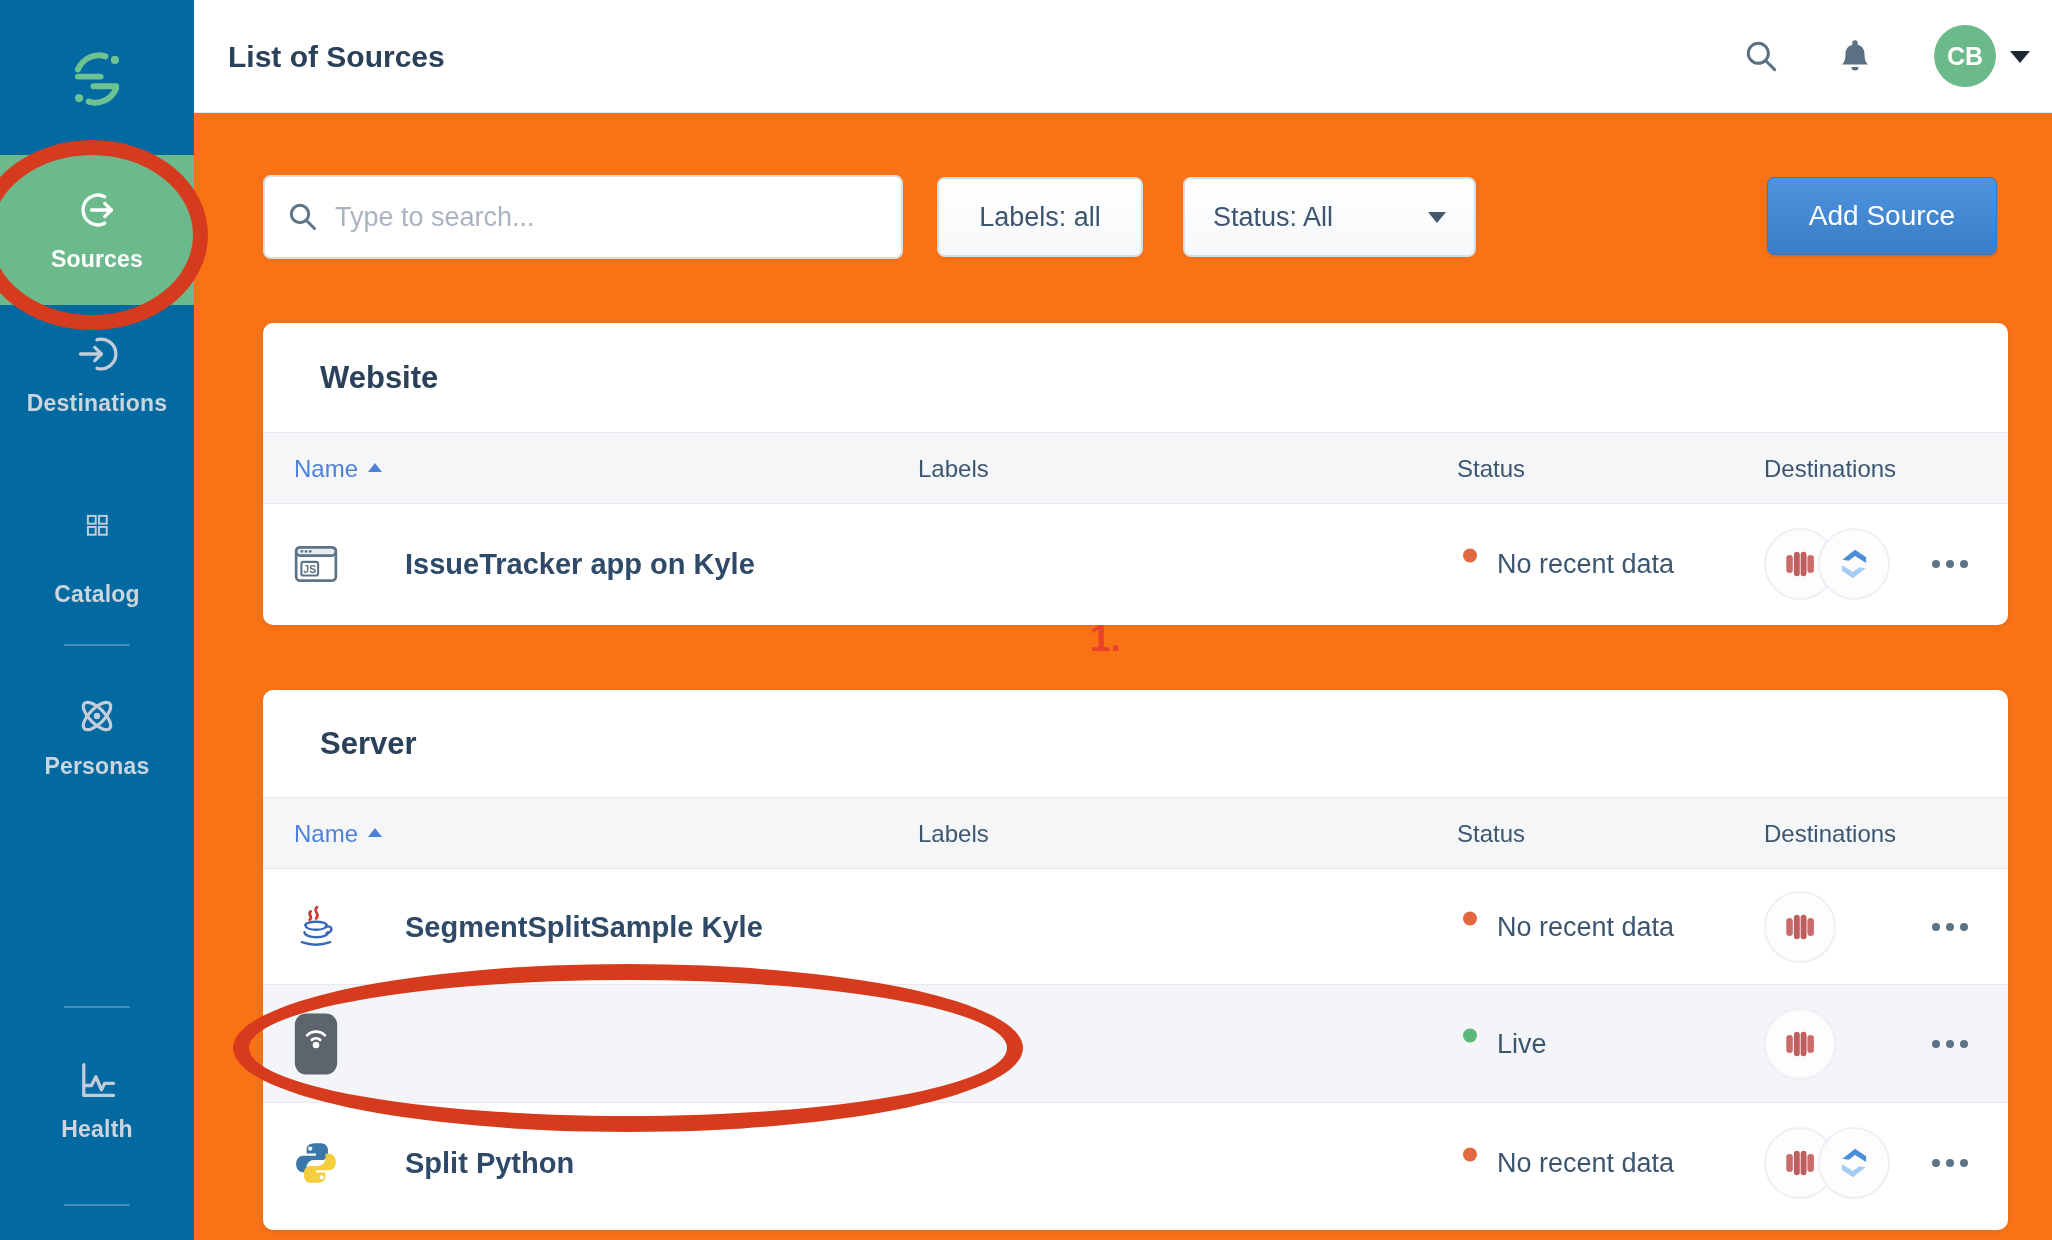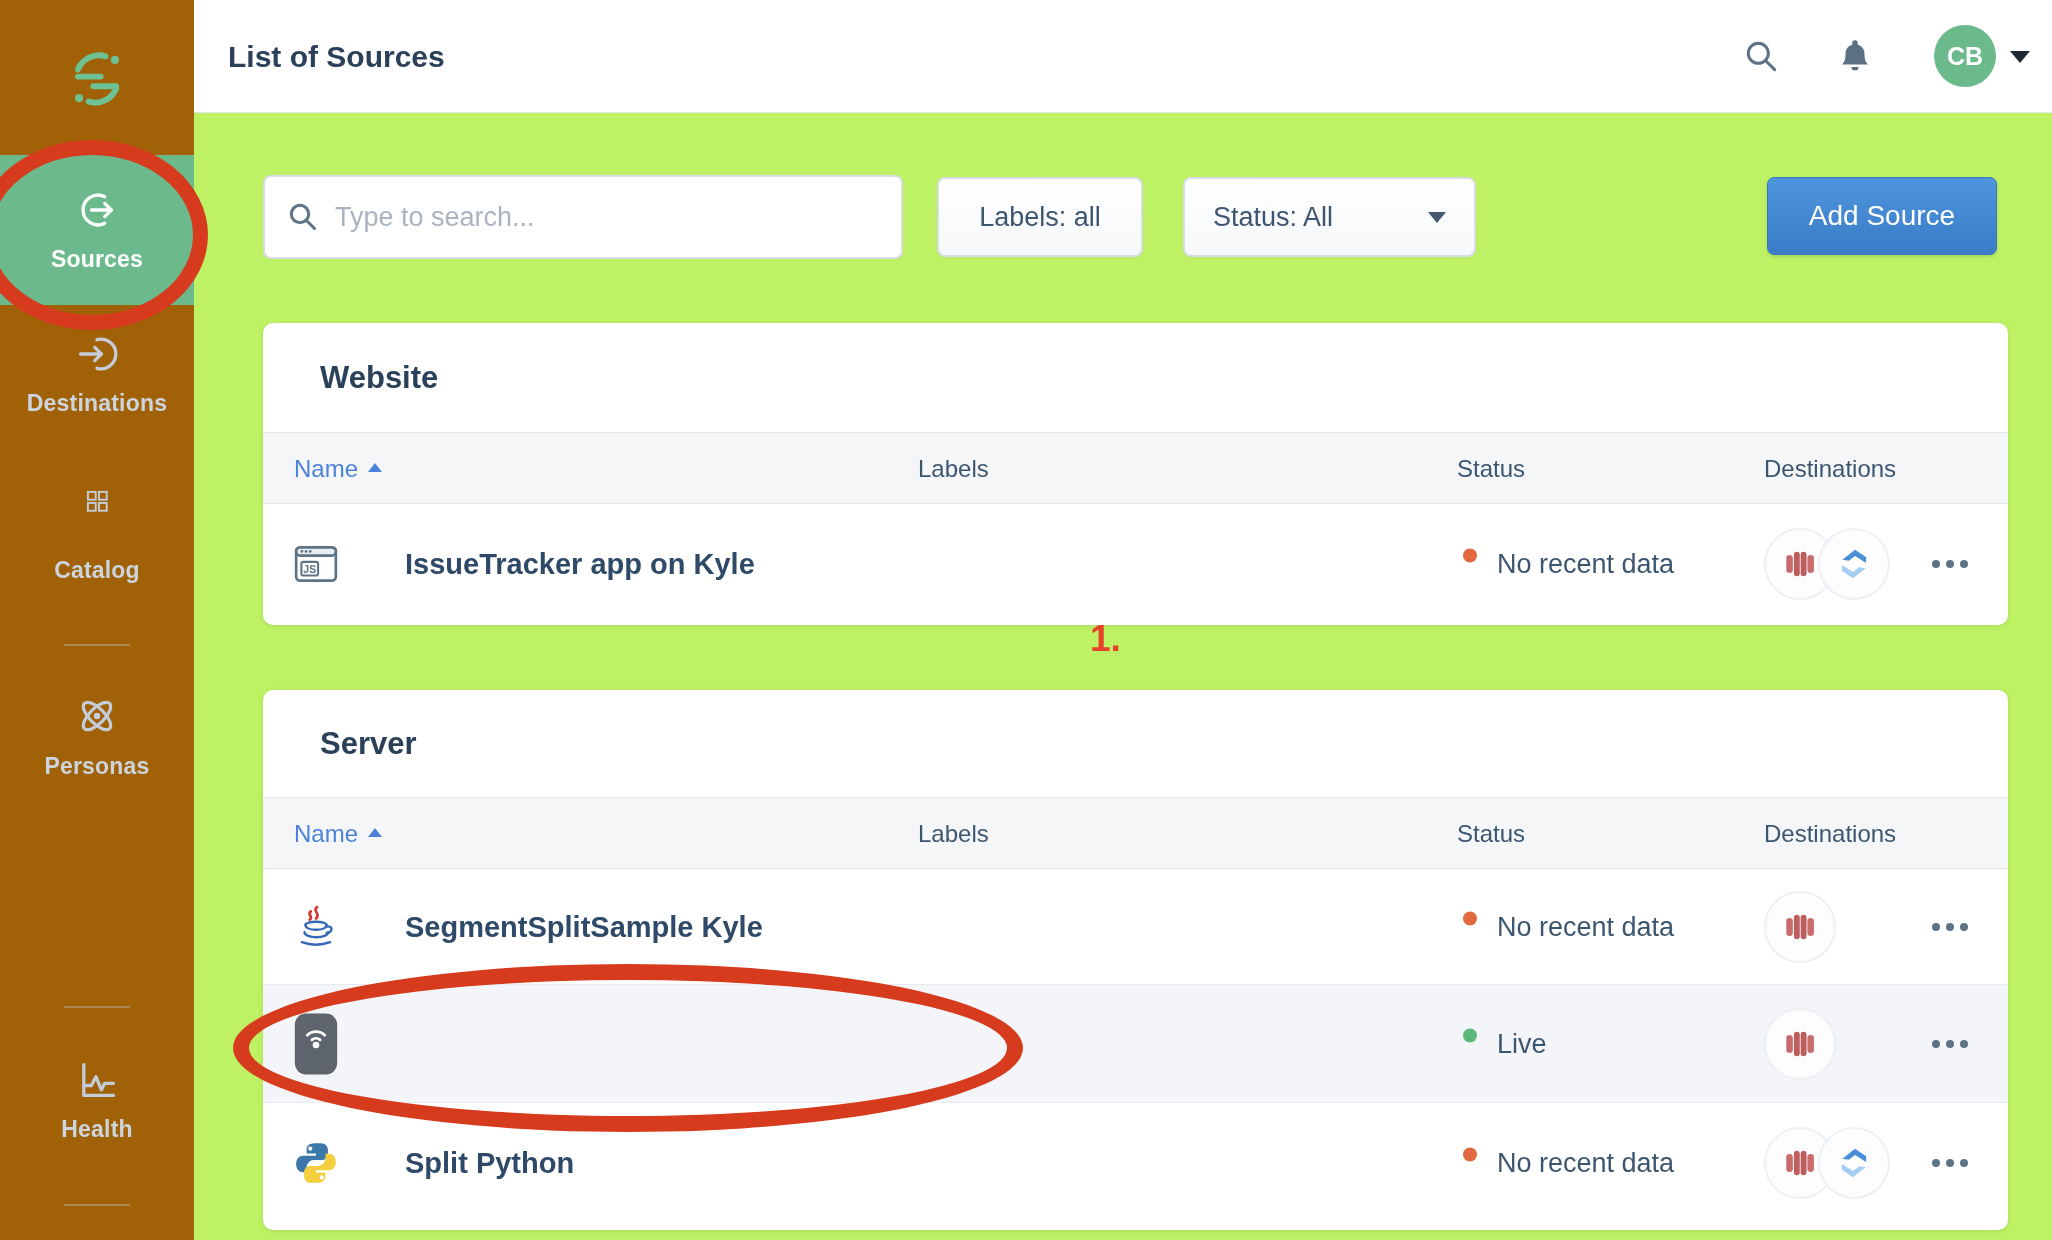--- a/index.html
+++ b/index.html
@@ -1,37 +1,37 @@
 <!DOCTYPE html>
 <html><head>
 <meta charset="utf-8">
 <style>
   * { margin:0; padding:0; box-sizing:border-box; }
   html,body { background:#e9ebee; }
   body { font-family:"Liberation Sans", sans-serif; }
   .page { position:relative; width:2052px; height:1240px; background:#f4f5f7; overflow:hidden; }
 
   
-  .sidebar { position:absolute; left:0; top:0; width:194px; height:1240px; background:#a16207; z-index:5; }
+  .sidebar { position:absolute; left:0; top:0; width:194px; height:1240px; background:#0369a1; z-index:5; }
   .logo-wrap { position:absolute; left:0; top:48px; width:194px; display:flex; justify-content:center; }
   .side-item { position:absolute; left:0; width:194px; display:flex; flex-direction:column; align-items:center; gap:14px; cursor:pointer; }
   .side-item .lbl { font-size:23px; font-weight:700; color:#ccd4dd; letter-spacing:.2px; }
   .side-item.active { background:#6cba8c; justify-content:center; }
   .side-item.active .lbl { color:#ffffff; }
   .side-divider { position:absolute; left:64px; width:66px; height:2px; background:rgba(200,212,226,.35); border-radius:1px; }
 
   
   .topbar { position:absolute; left:194px; top:0; width:1858px; height:113px; background:#ffffff; border-bottom:1px solid #e3e6ea; z-index:4; }
   .page-title { position:absolute; left:34px; top:0; height:113px; display:flex; align-items:center; font-size:30px; font-weight:700; color:#2b4159; }
   .tb-icon { position:absolute; top:0; height:113px; display:flex; align-items:center; cursor:pointer; }
   .avatar { position:absolute; left:1740px; top:25px; width:62px; height:62px; border-radius:50%; background:#6cba8c; color:#fff; font-size:25px; font-weight:700; display:flex; align-items:center; justify-content:center; cursor:pointer; }
   .caret-dn { width:0; height:0; border-left:10px solid transparent; border-right:10px solid transparent; border-top:12px solid #1d2833; }
 
   
-  .main { position:absolute; left:194px; top:113px; width:1858px; height:1127px; background:#bef264; }
+  .main { position:absolute; left:194px; top:113px; width:1858px; height:1127px; background:#f97316; }
 
   .search-box { position:absolute; left:69px; top:62px; width:640px; height:84px; background:#fff; border:2px solid #d8dee5; border-radius:8px; display:flex; align-items:center; padding:0 22px; box-shadow:0 1px 2px rgba(40,55,75,.05); }
   .search-box input { border:none; outline:none; flex:1; margin-left:16px; font-size:27px; color:#44596e; font-family:"Liberation Sans",sans-serif; background:transparent; }
   .search-box input::placeholder { color:#aab4c0; }
   .btn-light { position:absolute; top:64px; height:80px; background:linear-gradient(180deg,#ffffff,#f6f8fa); border:2px solid #d8dee5; border-radius:8px; display:flex; align-items:center; justify-content:center; font-size:27px; color:#3e5570; cursor:pointer; box-shadow:0 1px 2px rgba(40,55,75,.05); }
   .btn-labels { left:743px; width:206px; }
   .btn-status { left:989px; width:293px; justify-content:space-between; padding:0 28px; }
   .caret-sm { width:0; height:0; border-left:9px solid transparent; border-right:9px solid transparent; border-top:11px solid #44596e; }
   .btn-primary { position:absolute; left:1573px; top:64px; width:230px; height:78px; background:linear-gradient(180deg,#4e95dd,#3a7cc7); border:1px solid #3a77bd; border-radius:7px; color:#fff; font-size:28px; font-weight:500; display:flex; align-items:center; justify-content:center; cursor:pointer; box-shadow:0 2px 3px rgba(40,55,75,.15); }
 
@@ -99,21 +99,21 @@
       <svg width="44" height="44" viewBox="0 0 40 40">
         <g stroke="#c3ccd8" stroke-width="3" fill="none" stroke-linecap="round" stroke-linejoin="round">
           <path d="M20 7 A 13.5 13.5 0 1 1 20 33"></path>
           <line x1="5" y1="20" x2="24" y2="20"></line>
           <path d="M18 14 l6 6 -6 6"></path>
         </g>
       </svg>
       <span class="lbl">Destinations</span>
     </div>
 
-    <div class="side-item" style="top:488px;height:96px;gap:43px;">
+    <div class="side-item" style="top:512px;height:96px;gap:43px;">
       <svg width="44" height="44" viewBox="0 0 40 40">
         <g stroke="#c3ccd8" stroke-width="3" fill="none">
           <rect x="6" y="6" width="12" height="12"></rect>
           <rect x="23" y="6" width="12" height="12"></rect>
           <rect x="6" y="23" width="12" height="12"></rect>
           <rect x="23" y="23" width="12" height="12"></rect>
         </g>
       </svg>
       <span class="lbl">Catalog</span>
     </div>

